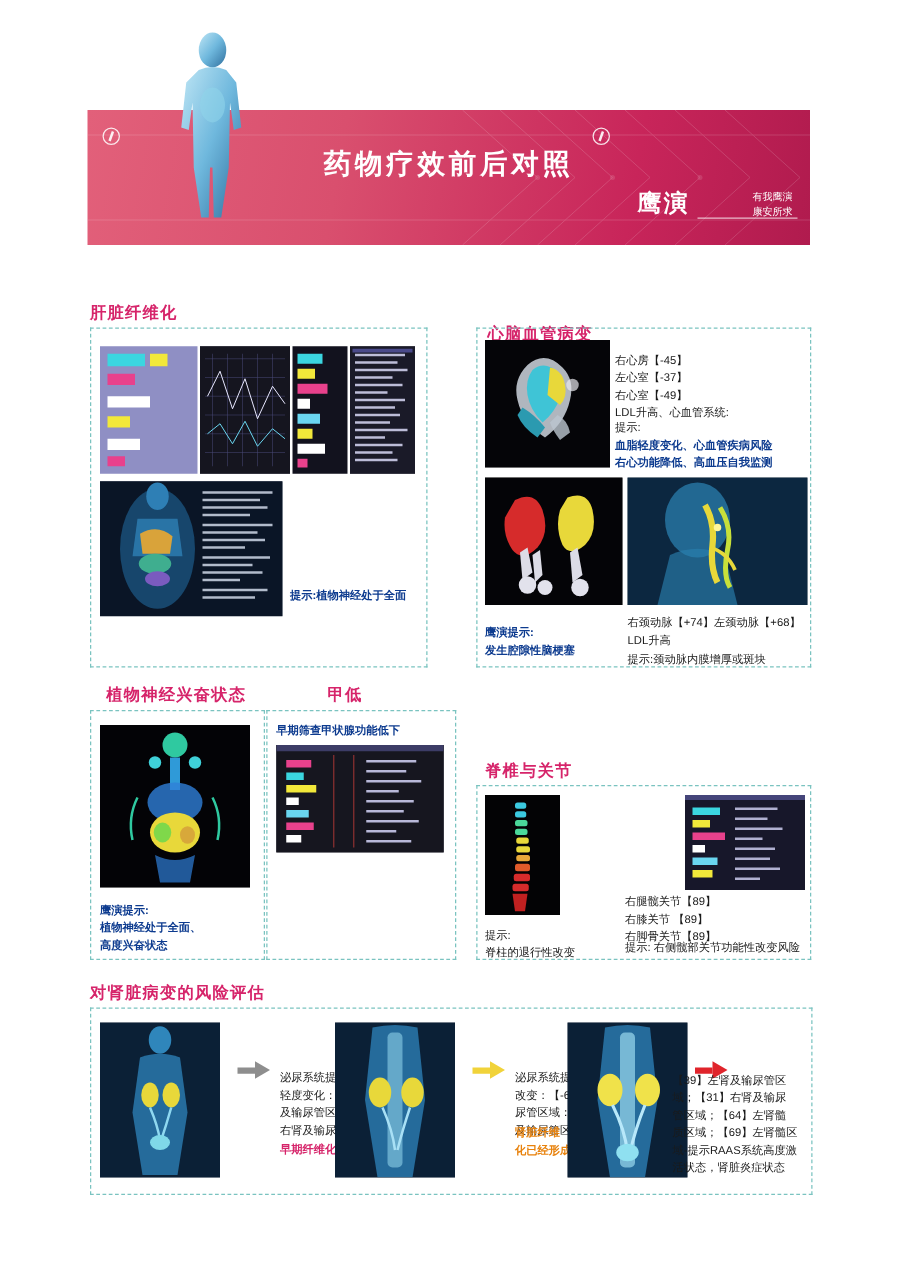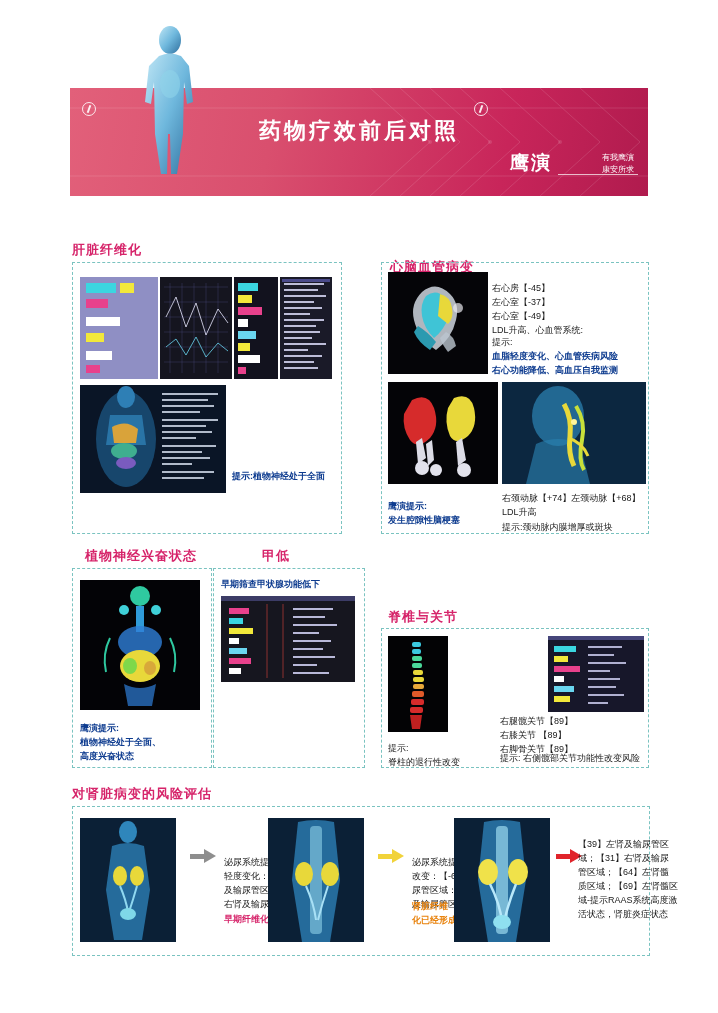--- a/index.html
+++ b/index.html
@@ -513,20 +513,20 @@
       <rect x="42" y="8" width="12" height="108" rx="4" fill="#9ad8ee" opacity="0.7"></rect>
       <ellipse cx="34" cy="54" rx="10" ry="13" fill="#f0e24a"></ellipse>
       <ellipse cx="64" cy="54" rx="10" ry="13" fill="#f0e24a"></ellipse>
       <path d="M36 66 q10 20 12 38" stroke="#b8e8fa" stroke-width="2.5" fill="none"></path>
       <path d="M62 66 q-8 20 -12 38" stroke="#b8e8fa" stroke-width="2.5" fill="none"></path>
       <ellipse cx="48" cy="104" rx="9" ry="7" fill="#8fe0f0"></ellipse>
     </svg>
   </div>
   <div class="arrow-tail" style="left:556px; top:854px; width:14px; background:#e0242b;"></div>
   <div class="arrow arrow-red" style="left:570px; top:849px;"></div>
-  <div class="txt" style="left:538px; top:838px; width:108px;margin-left:40px;">【39】左肾及输尿管区
+  <div class="txt" style="left:538px; top:858px; width:108px;">【39】左肾及输尿管区
 域；【31】右肾及输尿
 管区域；【64】左肾髓
 质区域；【69】左肾髓区
 域-提示RAAS系统高度激
 活状态，肾脏炎症状态</div>
 
 </div>
 
 </body></html>

